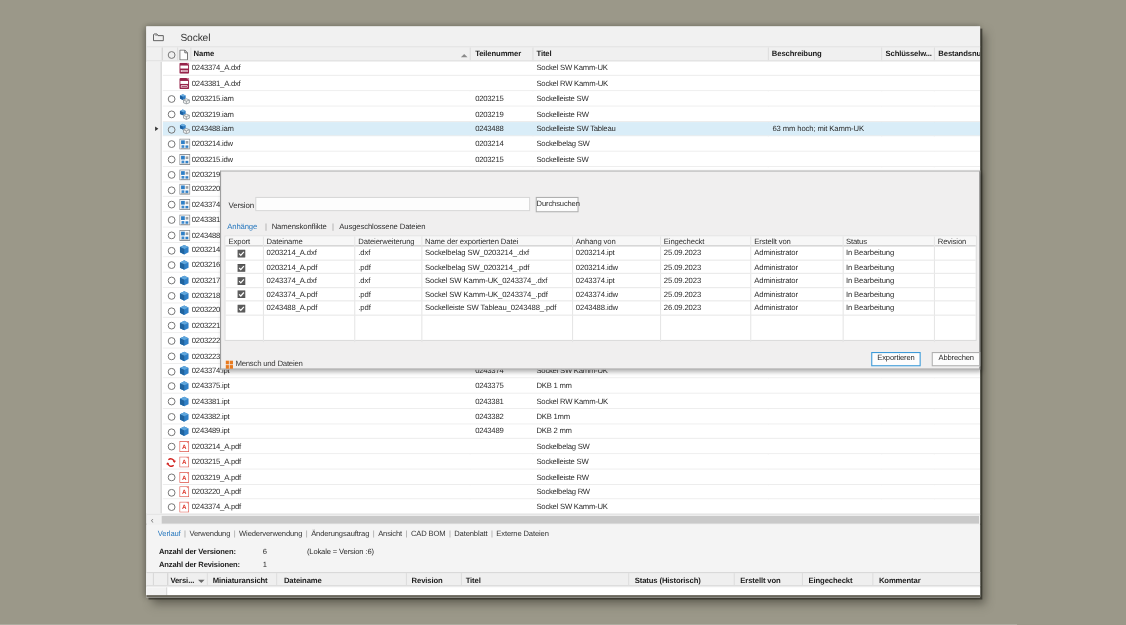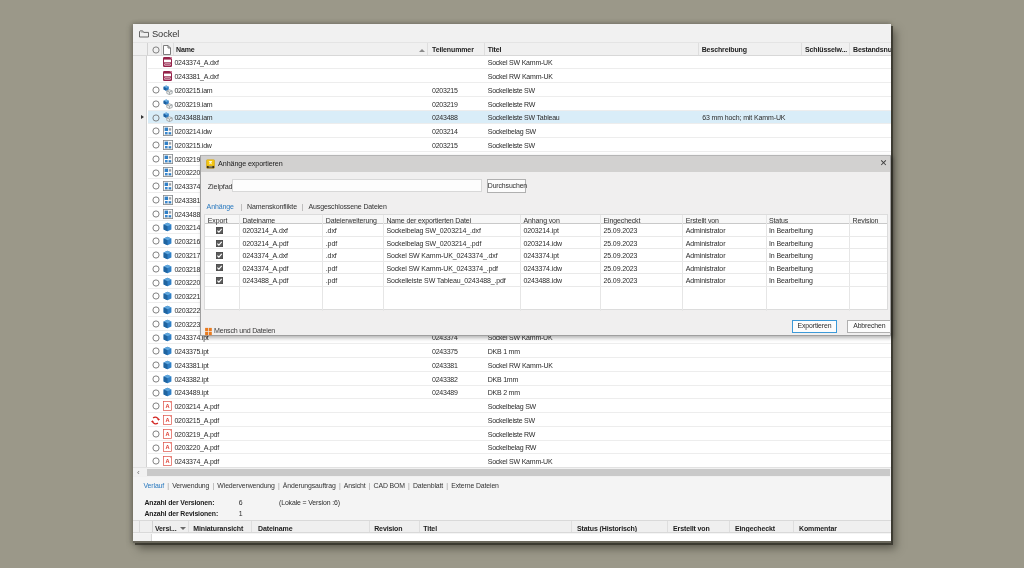--- a/index.html
+++ b/index.html
@@ -22,21 +22,21 @@
 .dtxt{position:absolute;white-space:nowrap;font-size:7px;color:#303030;letter-spacing:-0.12px;line-height:1;}
 </style></head><body>
 <div id="win"></div>
 <div class="a" style="left:133px;top:24px;width:758px;height:18px;background:#f1f1f1;"></div>
 <div class="a" style="left:139px;top:29.5px;">
     <svg width="10" height="8" viewBox="0 0 10 8">
       <path d="M0.5 1.6 L0.5 7 L9.5 7 L9.5 2.4 L4.6 2.4 L3.7 0.9 L1.1 0.9 Z" fill="#efefef" stroke="#5a5a5a" stroke-width="0.9"></path>
       <path d="M1.6 2.4 L3.4 1.1 L4.4 2.4 Z" fill="#9a9a9a"></path>
     </svg>
   </div>
-<div class="t" style="left:152px;top:29.5px;font-size:9.3px;color:#333;">Sockel</div>
+<div class="t" style="left:164px;top:29.5px;font-size:9.3px;color:#333;">Sockel</div>
 <div class="a" style="left:133px;top:42px;width:758px;height:13.7px;background:#f0f0f0;border-top:1px solid #e4e4e4;border-bottom:1px solid #d8d8d8;overflow:hidden;">
     <div class="hsep" style="left:14px;background:#d2d2d2;"></div>
     <div class="hsep" style="left:27.7px;"></div>
     <div class="hsep" style="left:39.7px;"></div>
     <div class="hsep" style="left:294px;"></div>
     <div class="hsep" style="left:350.5px;"></div>
     <div class="hsep" style="left:564.5px;"></div>
     <div class="hsep" style="left:668px;"></div>
     <div class="hsep" style="left:716px;"></div>
     <div class="a" style="left:18.5px;top:2.6px;">
@@ -630,34 +630,21 @@
     <div class="t b" style="left:540px;top:4.1px;">Erstellt von</div>
     <div class="t b" style="left:602px;top:4.1px;">Eingecheckt</div>
     <div class="t b" style="left:666px;top:4.1px;">Kommentar</div>
   </div>
 <div class="a" style="left:133px;top:533.5px;width:758px;height:8px;background:#fff;">
     <div class="a" style="left:0;top:0;width:6.4px;height:8px;background:#f2f2f2;"></div>
     <div class="a" style="left:6.4px;top:0;width:12.8px;height:8px;background:#f2f2f2;border-right:1px solid #d9d9d9;"></div>
   </div>
 <div class="a" style="left:133px;top:541.3px;width:758px;height:1.7px;background:#6a675c;"></div>
 <div class="a" style="left:199.8px;top:154.8px;width:691px;height:181.2px;background:#f0efef;border:1px solid #9f9f9f;border-top:1px solid #b5b5b5;box-shadow:2px 2px 4px rgba(0,0,0,0.3);">
-    <div class="a" style="left:0;top:0;width:689px;height:16px;background:#d2d1d0;">
-      <div class="a" style="left:5.3px;top:3.2px;">
-        <svg width="9" height="10" viewBox="0 0 9 10">
-          <rect x="0.2" y="0.4" width="8.6" height="9.2" rx="1.4" fill="#caa12b"></rect>
-          <rect x="0.7" y="0.8" width="7.6" height="6" rx="1" fill="#f2c40f"></rect>
-          <path d="M2.6 2 L6.4 2 L5.3 3.6 L6 5.4 L4.5 4.6 L3 5.4 L3.7 3.6 Z" fill="#fdf6dd"></path>
-          <rect x="0.9" y="7" width="7.2" height="2.2" fill="#40340f"></rect>
-          <rect x="2.6" y="7.5" width="3.8" height="0.8" fill="#e8e0c8"></rect>
-        </svg>
-      </div>
-      <div class="t" style="left:17.3px;top:4.2px;font-size:7.2px;color:#1b1b1b;">Anhänge exportieren</div>
-      <div class="t" style="left:679px;top:3.2px;font-size:9px;color:#3c3c3c;">✕</div>
-    </div>
-    <div class="dtxt" style="left:7px;top:27px;font-size:7.2px;">Zielpfad</div>
+    <div class="dtxt" style="left:7px;top:27px;font-size:7.2px;">Version</div>
     <div class="a" style="left:31px;top:23.6px;width:250.7px;height:13px;background:#fdfdfd;border:1px solid #d8d8d8;"></div>
     <div class="a" style="left:286px;top:23.2px;width:39.7px;height:13.8px;background:#fcfcfc;border:1px solid #b0b0b0;text-align:center;font-size:6.9px;color:#2b2b2b;letter-spacing:-0.12px;line-height:11.5px;">Durchsuchen</div>
     <div class="dtxt" style="left:5.8px;top:47.3px;color:#2878be;">Anhänge</div>
     <div class="dtxt" style="left:40px;top:46.8px;color:#9a9a9a;">|</div>
     <div class="dtxt" style="left:46.2px;top:47.3px;">Namenskonflikte</div>
     <div class="dtxt" style="left:101px;top:46.8px;color:#9a9a9a;">|</div>
     <div class="dtxt" style="left:107.7px;top:47.3px;">Ausgeschlossene Dateien</div>
     <div class="a" style="left:3.7px;top:58.2px;width:683.3px;height:96px;background:#fff;border:1px solid #dcdcdc;">
       <div class="a" style="left:0;top:0;width:681.3px;height:9.2px;background:#f7f7f7;border-bottom:1px solid #c9c9c9;"></div>
       <div class="dcol" style="left:33.4px;top:0;height:96px;"></div>

